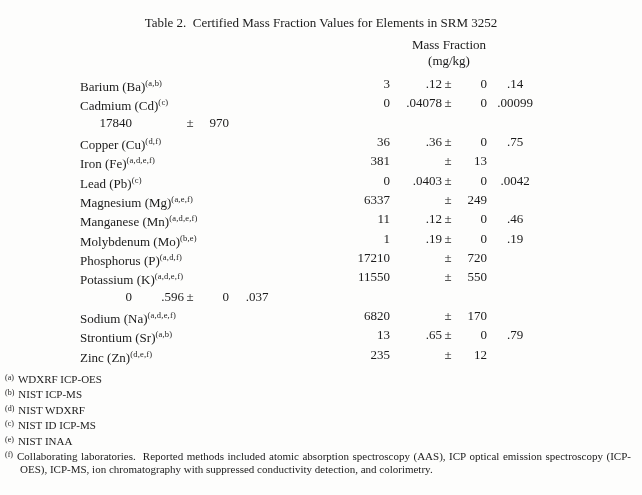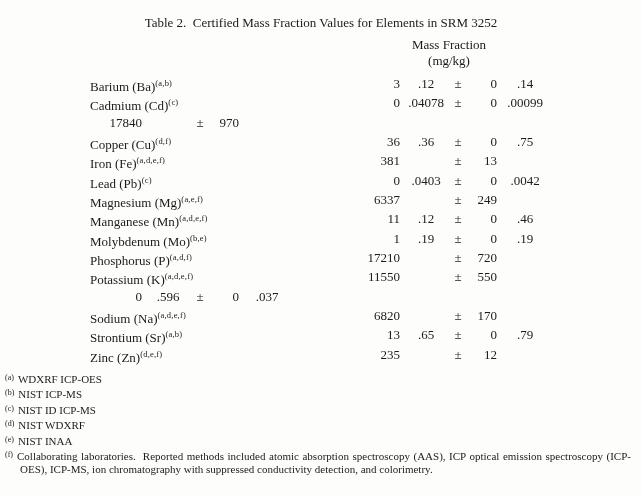--- a/index.html
+++ b/index.html
@@ -13,26 +13,26 @@
   }
   .page{position:absolute;inset:0;}
   .title{
     position:absolute;top:15px;left:0;width:642px;
     text-align:center;font-size:13px;white-space:pre;
   }
   .colhead{
     position:absolute;top:37px;left:349px;width:200px;
     text-align:center;font-size:13px;line-height:15.5px;
   }
-  .rows{position:absolute;top:74px;left:90px;width:470px;}
+  .rows{position:absolute;top:74px;left:80px;width:470px;}
   .row{display:flex;height:19.35px;line-height:19.35px;font-size:13px;}
   .c{display:block;white-space:nowrap;}
   .c.name{flex:0 0 258px;text-align:left;}
   .c.vint{flex:0 0 52px;text-align:right;}
-  .c.vfrac{flex:0 0 52px;text-align:center;}
+  .c.vfrac{flex:0 0 52px;text-align:right;}
   .c.pm{flex:0 0 12px;text-align:center;}
   .c.uint{flex:0 0 33px;text-align:right;}
   .c.ufrac{flex:0 0 56px;text-align:center;}
   sup.marks{font-size:8.5px;vertical-align:5px;letter-spacing:.2px;}
   .footnotes{position:absolute;top:371px;left:5px;width:626px;}
   .fnline{
     font-size:11px;line-height:13.4px;
     padding-left:15px;text-indent:-15px;
   }
   .fnline.justify{text-align:justify;}
@@ -167,19 +167,19 @@
         <span class="c vfrac"></span>
         <span class="c pm">±</span>
         <span class="c uint">12</span>
         <span class="c ufrac"></span>
       </div>
     </div>
 
   <div class="footnotes" id="footnotes">
       <div class="fnline"><sup class="fmark">(a)</sup><span>WDXRF ICP-OES</span></div>
       <div class="fnline"><sup class="fmark">(b)</sup><span>NIST ICP-MS</span></div>
+      <div class="fnline"><sup class="fmark">(d)</sup><span>NIST WDXRF</span></div>
       <div class="fnline"><sup class="fmark">(c)</sup><span>NIST ID ICP-MS</span></div>
-      <div class="fnline"><sup class="fmark">(d)</sup><span>NIST WDXRF</span></div>
       <div class="fnline"><sup class="fmark">(e)</sup><span>NIST INAA</span></div>
       <div class="fnline justify"><sup class="fmark">(f)</sup><span>Collaborating laboratories.&nbsp; Reported methods included atomic absorption spectroscopy (AAS), ICP optical emission spectroscopy (ICP-OES), ICP-MS, ion chromatography with suppressed conductivity detection, and colorimetry.</span></div>
     </div>
 
 </div>
 
 </body></html>

